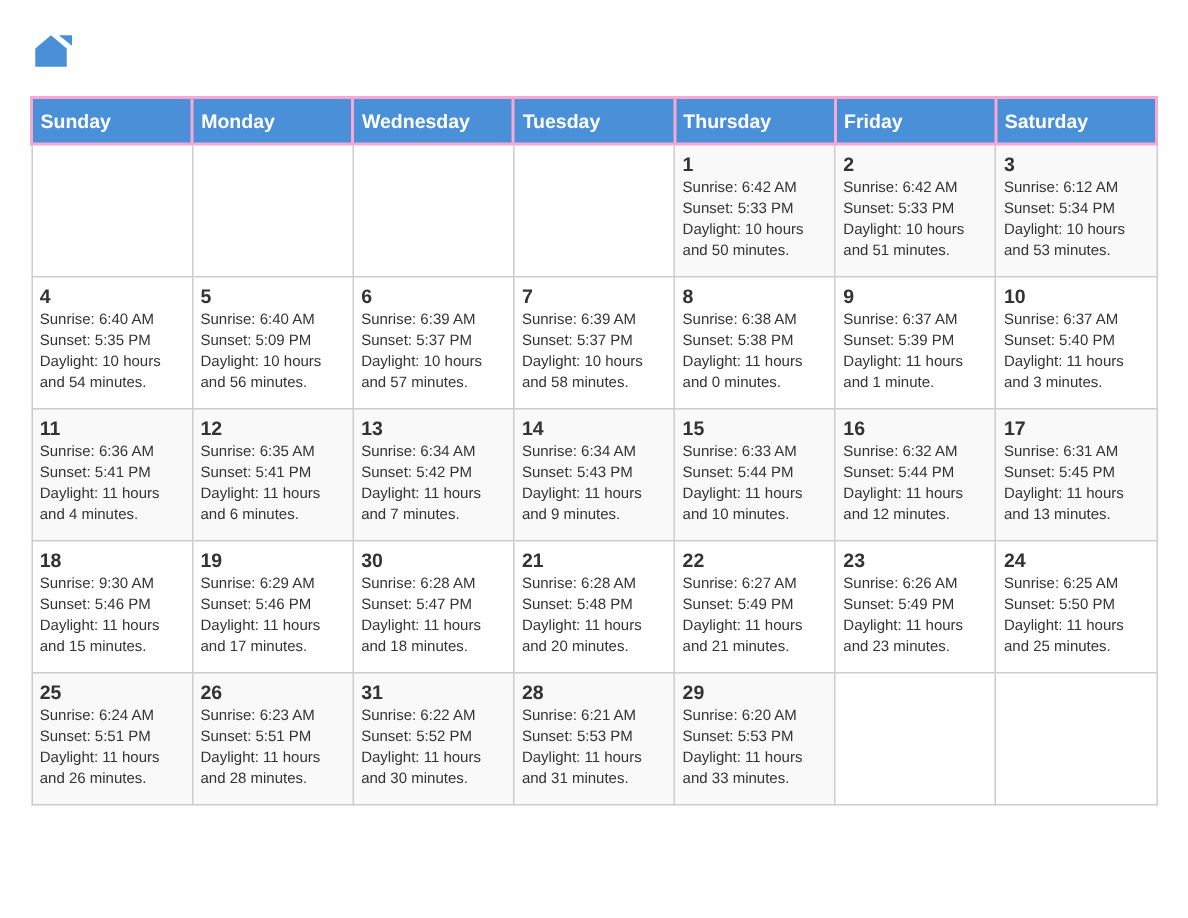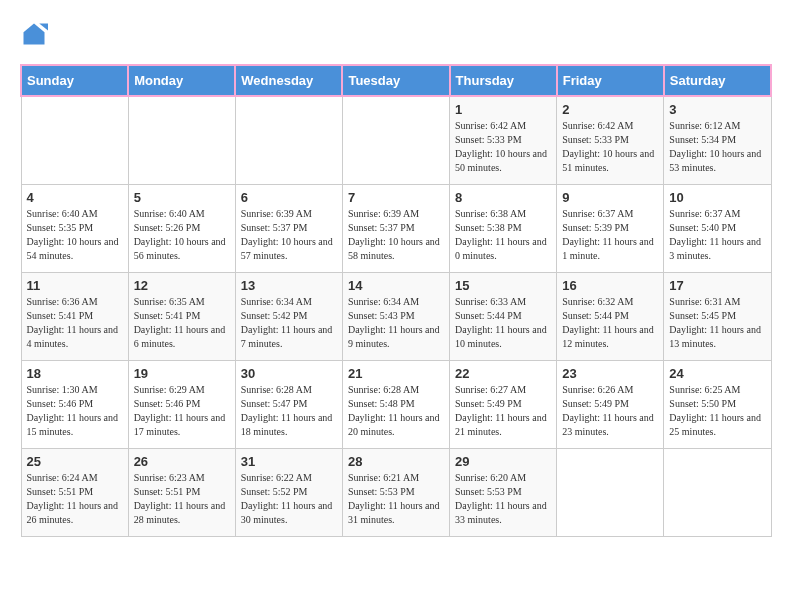--- a/index.html
+++ b/index.html
@@ -82,21 +82,20 @@
     .day-number {
       font-size: 13px;
       font-weight: bold;
       display: block;
       margin-bottom: 2px;
     }
     .day-info {
       font-size: 10px;
       color: #333;
       line-height: 1.4;
-      font-family: Liberation Serif, serif;
     }
     .empty-cell {
       background: #fff !important;
     }
   </style>
 </head>
 <body>
 
 <div class="header">
   <div class="logo">
@@ -155,21 +154,21 @@
       <tr>
         <td>
           <span class="day-number">4</span>
           <div class="day-info">Sunrise: 6:40 AM
 Sunset: 5:35 PM
 Daylight: 10 hours and 54 minutes.</div>
         </td>
         <td>
           <span class="day-number">5</span>
           <div class="day-info">Sunrise: 6:40 AM
-Sunset: 5:26 PM
+Sunset: 5:09 PM
 Daylight: 10 hours and 56 minutes.</div>
         </td>
         <td>
           <span class="day-number">6</span>
           <div class="day-info">Sunrise: 6:39 AM
 Sunset: 5:37 PM
 Daylight: 10 hours and 57 minutes.</div>
         </td>
         <td>
           <span class="day-number">7</span>
@@ -236,21 +235,21 @@
         <td>
           <span class="day-number">17</span>
           <div class="day-info">Sunrise: 6:31 AM
 Sunset: 5:45 PM
 Daylight: 11 hours and 13 minutes.</div>
         </td>
       </tr>
       <tr>
         <td>
           <span class="day-number">18</span>
-          <div class="day-info">Sunrise: 1:30 AM
+          <div class="day-info">Sunrise: 9:30 AM
 Sunset: 5:46 PM
 Daylight: 11 hours and 15 minutes.</div>
         </td>
         <td>
           <span class="day-number">19</span>
           <div class="day-info">Sunrise: 6:29 AM
 Sunset: 5:46 PM
 Daylight: 11 hours and 17 minutes.</div>
         </td>
         <td>

